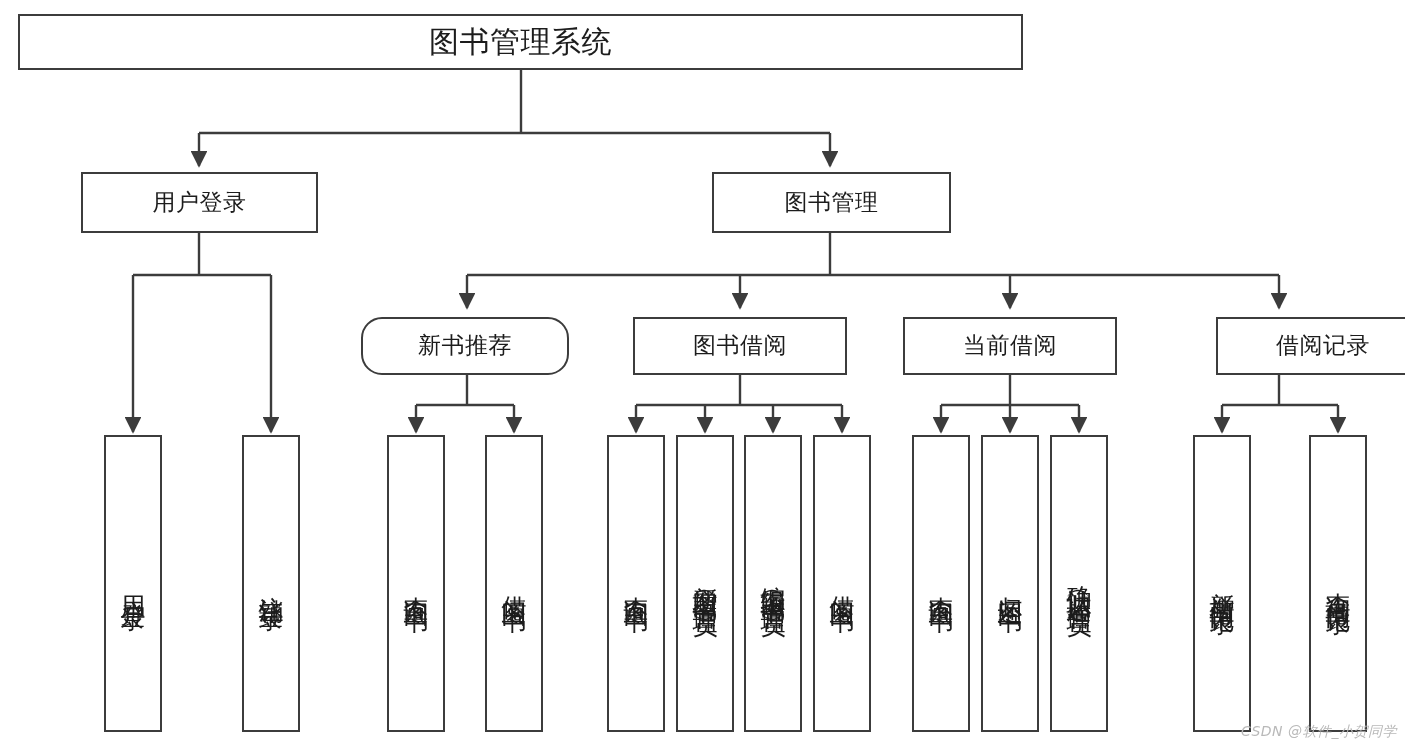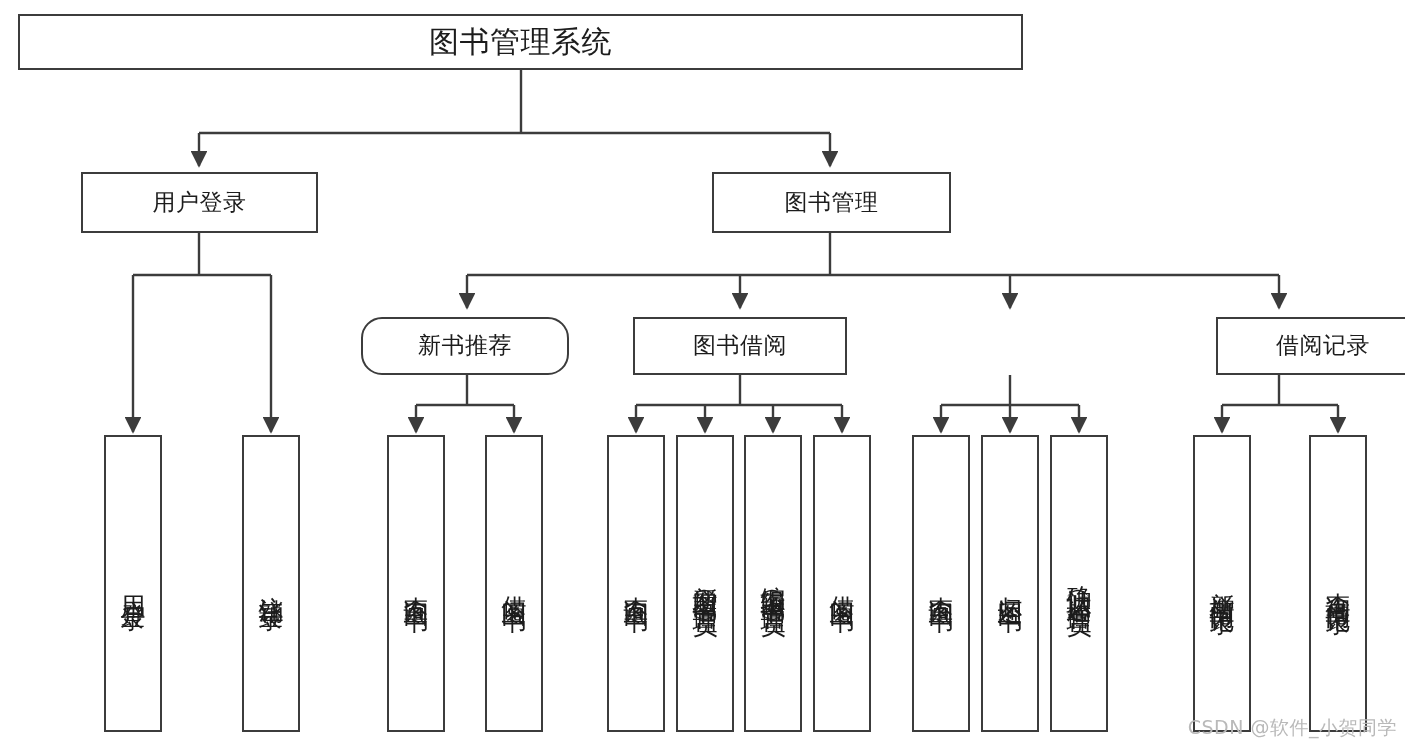--- a/index.html
+++ b/index.html
@@ -55,24 +55,25 @@
     text-orientation: upright;
     font-size: 25px;
     line-height: 1.0;
     letter-spacing: 4px;
     white-space: nowrap;
   }
   #watermark {
     position: absolute;
     right: 8px;
     bottom: 6px;
-    font-size: 19px;
+    font-size: 14px;
     color: #b9b9b9;
     letter-spacing: 0.5px;
     user-select: none;
+    font-style: italic;
   }
 </style>
 </head>
 <body>
 
 <div id="canvas">
 
   <svg class="wires" viewBox="0 0 1405 747" xmlns="http://www.w3.org/2000/svg">
     <defs>
       <marker id="arrow" viewBox="0 0 10 10" refX="9" refY="5" markerWidth="7" markerHeight="7" orient="auto-start-reverse">
@@ -133,20 +134,23 @@
   <div class="node h" style="left:712px; top:172px; width:239px; height:61px;">
     <span class="lbl">图书管理</span>
   </div>
 
   <div class="node h" style="left:361px; top:317px; width:208px; height:58px;border-radius:21px;">
     <span class="lbl">新书推荐</span>
   </div>
   <div class="node h" style="left:633px; top:317px; width:214px; height:58px;">
     <span class="lbl">图书借阅</span>
   </div>
+  <div class="node h" style="left:903px; top:317px; width:214px; height:58px;">
+    <span class="lbl">当前借阅</span>
+  </div>
   <div class="node h" style="left:1172px; top:317px; width:214px; height:58px;margin-left:44px;">
     <span class="lbl">借阅记录</span>
   </div>
 
   <div class="node v" style="left:104px; top:435px; width:58px; height:297px;">
     <span class="lbl">用户登录</span>
   </div>
   <div class="node v" style="left:242px; top:435px; width:58px; height:297px;">
     <span class="lbl">注销登录</span>
   </div>

